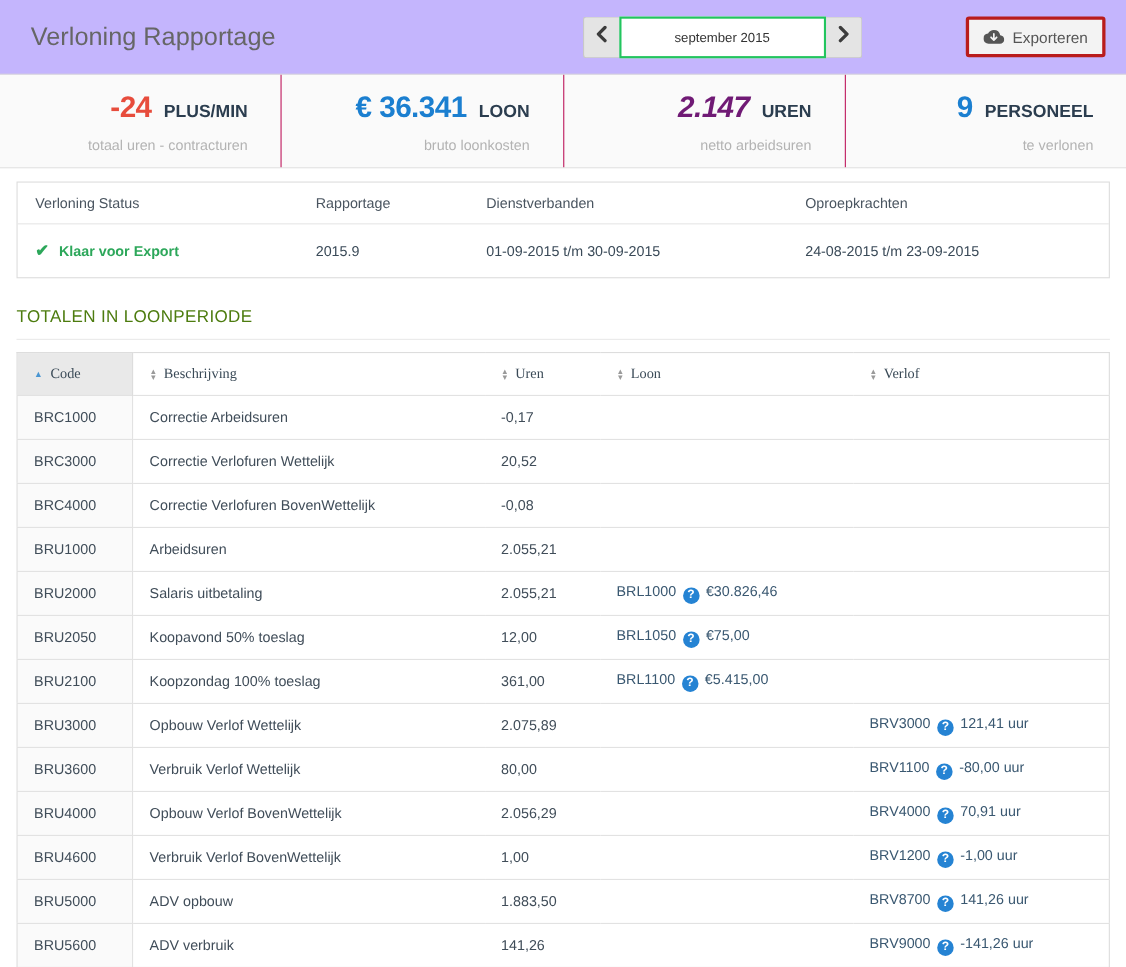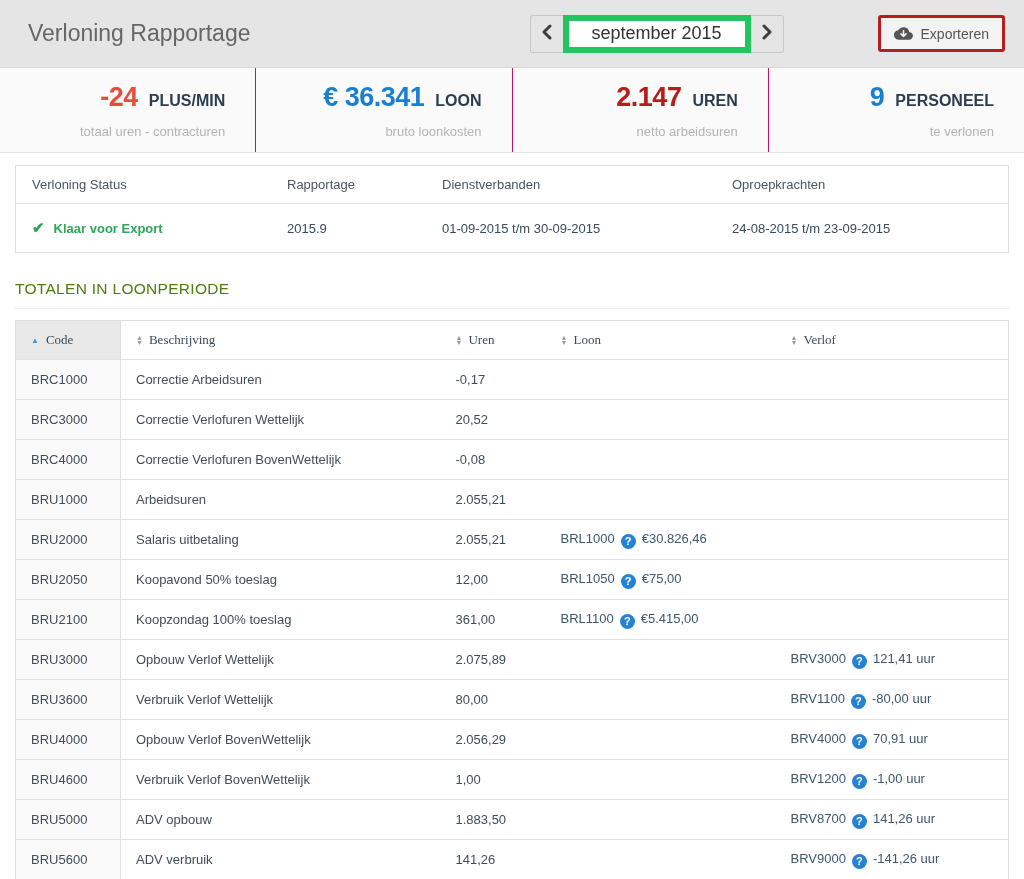--- a/index.html
+++ b/index.html
@@ -1,38 +1,38 @@
 <!DOCTYPE html>
 <html><head>
 <meta charset="utf-8">
 <style>
   * { margin:0; padding:0; box-sizing:border-box; }
   html,body { width:1024px; background:#fff; font-family:"Liberation Sans", sans-serif; color:#404d59; }
   body { height:879px; overflow:hidden; }
 
   
   .app-header {
-    height:68px; background:#e5e5e5; border-bottom:1px solid #d7d7d7;
+    height:68px; background:#c4b5fd; border-bottom:1px solid #d7d7d7;
     display:flex; align-items:center; padding:0 19px 0 28px;
   }
   .page-title { font-size:23px; font-weight:400; color:#666; flex:0 0 auto; }
   .header-spacer-l { flex:1 1 auto; }
   .header-spacer-r { flex:0 0 94px; }
 
   .date-nav { display:flex; height:38px; flex:0 0 auto; }
   .date-nav-btn {
     width:33px; background:#e4e4e4; border:1px solid #c8c8c8;
     display:flex; align-items:center; justify-content:center; cursor:pointer;
   }
   .date-nav-btn.prev { border-radius:3px 0 0 3px; border-right:none; }
   .date-nav-btn.next { border-radius:0 3px 3px 0; border-left:none; }
   .date-display {
-    width:188px; background:#fff; border:6px solid #22c55e;
+    width:188px; background:#fff; border:2px solid #22c55e;
     display:flex; align-items:center; justify-content:center;
-    font-size:18px; color:#333;
+    font-size:12px; color:#333;
   }
 
   .export-btn {
     height:37px; padding:0 13px; background:#f3f3f3; border:3px solid #b91c1c; border-radius:3px;
     display:flex; align-items:center; gap:8px; font-size:14px; color:#555; cursor:pointer;
   }
 
   
   .stats-bar { height:85px; background:#fafafa; border-bottom:1px solid #e3e3e3; display:flex; }
   .stat {
@@ -128,21 +128,21 @@
   </div>
   <div class="stat">
     <div class="stat-main">
       <span class="stat-value" style="color: rgb(27, 127, 208);">€ 36.341</span>
       <span class="stat-label">LOON</span>
     </div>
     <div class="stat-sub">bruto loonkosten</div>
   </div>
   <div class="stat">
     <div class="stat-main">
-      <span class="stat-value" style="color: #b91c1c;">2.147</span>
+      <span class="stat-value" style="color: #701a75; font-style: italic;">2.147</span>
       <span class="stat-label">UREN</span>
     </div>
     <div class="stat-sub">netto arbeidsuren</div>
   </div>
   <div class="stat">
     <div class="stat-main">
       <span class="stat-value" style="color: rgb(27, 127, 208);">9</span>
       <span class="stat-label">PERSONEEL</span>
     </div>
     <div class="stat-sub">te verlonen</div>

